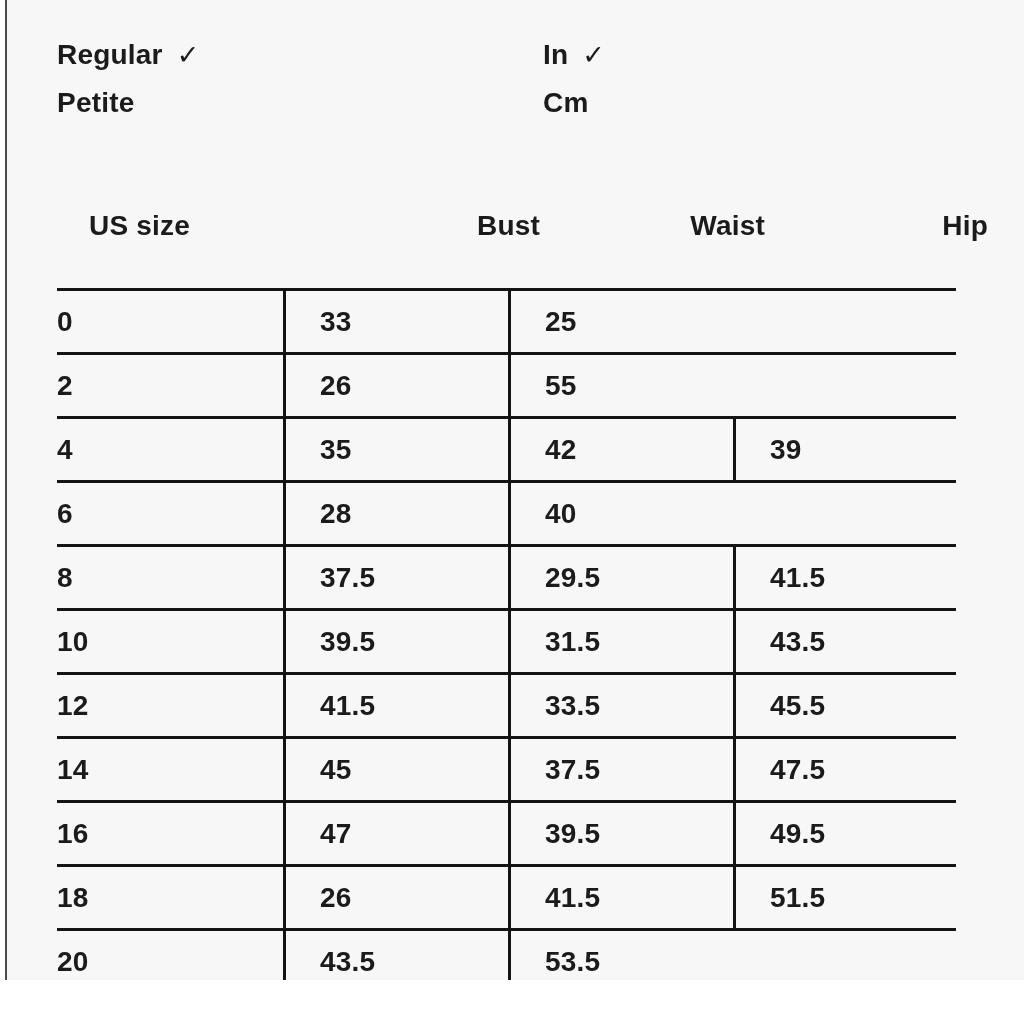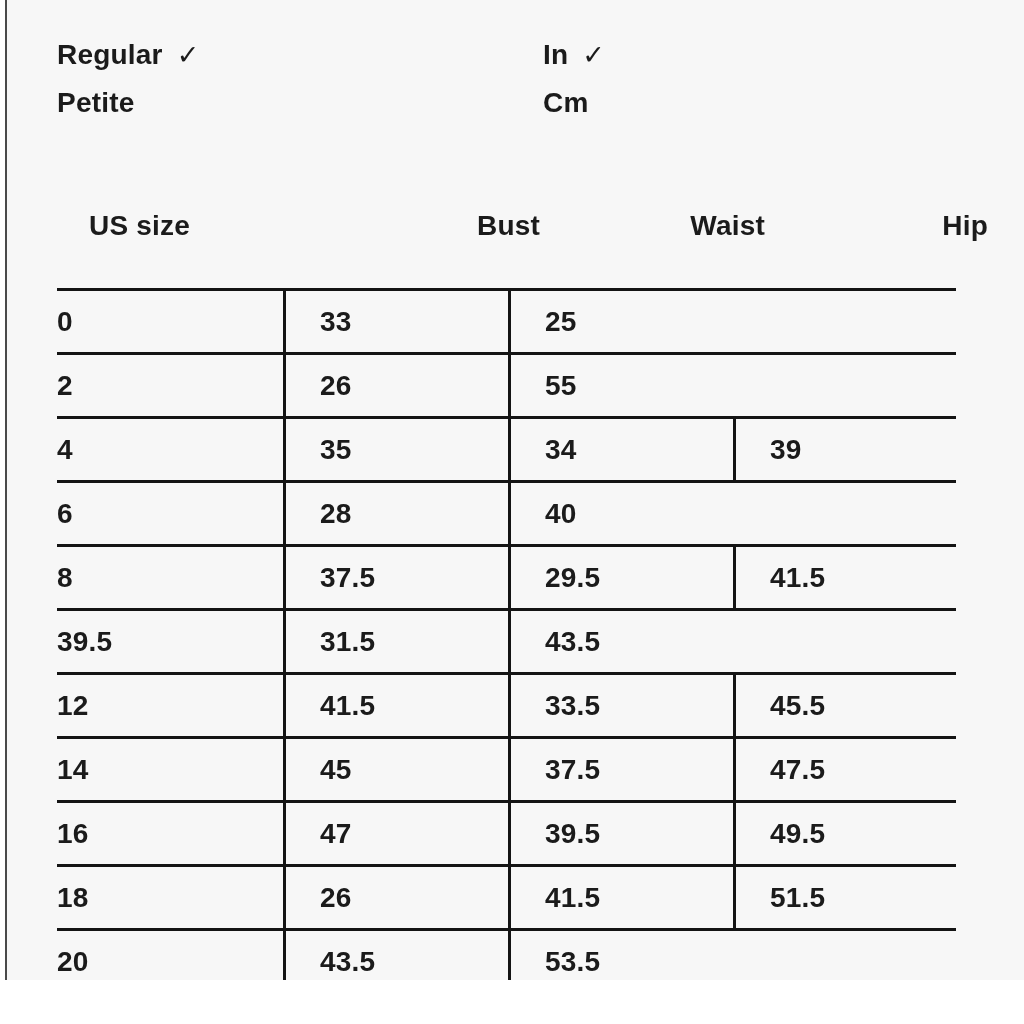--- a/index.html
+++ b/index.html
@@ -133,38 +133,39 @@
 
     <div class="t-row">
       <div class="t-cell">2</div>
       <div class="t-cell">26</div>
       <div class="t-cell">55</div>
     </div>
 
     <div class="t-row">
       <div class="t-cell">4</div>
       <div class="t-cell">35</div>
-      <div class="t-cell">34</div>
+      <div class="t-cell">42</div>
       <div class="t-cell">39</div>
     </div>
 
     <div class="t-row">
       <div class="t-cell">6</div>
       <div class="t-cell">28</div>
       <div class="t-cell">40</div>
     </div>
 
     <div class="t-row">
       <div class="t-cell">8</div>
       <div class="t-cell">37.5</div>
       <div class="t-cell">29.5</div>
       <div class="t-cell">41.5</div>
     </div>
 
     <div class="t-row">
+      <div class="t-cell">10</div>
       <div class="t-cell">39.5</div>
       <div class="t-cell">31.5</div>
       <div class="t-cell">43.5</div>
     </div>
 
     <div class="t-row">
       <div class="t-cell">12</div>
       <div class="t-cell">41.5</div>
       <div class="t-cell">33.5</div>
       <div class="t-cell">45.5</div>

